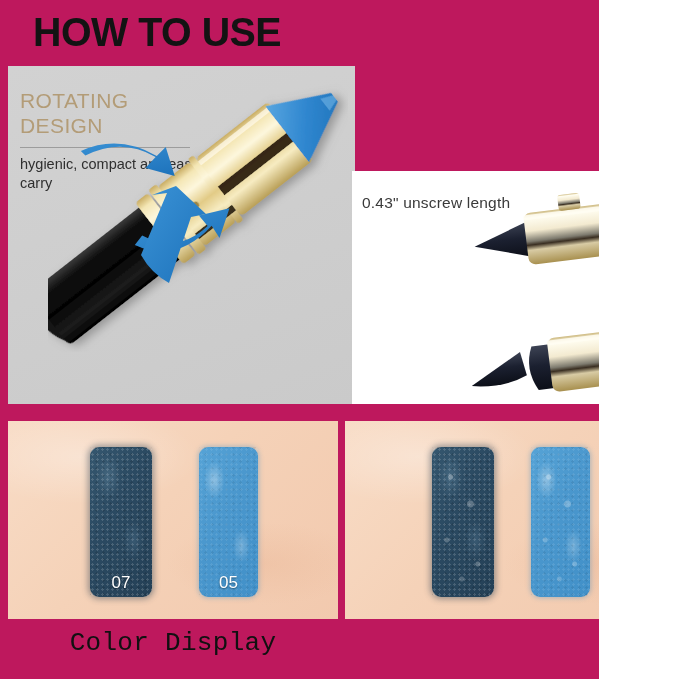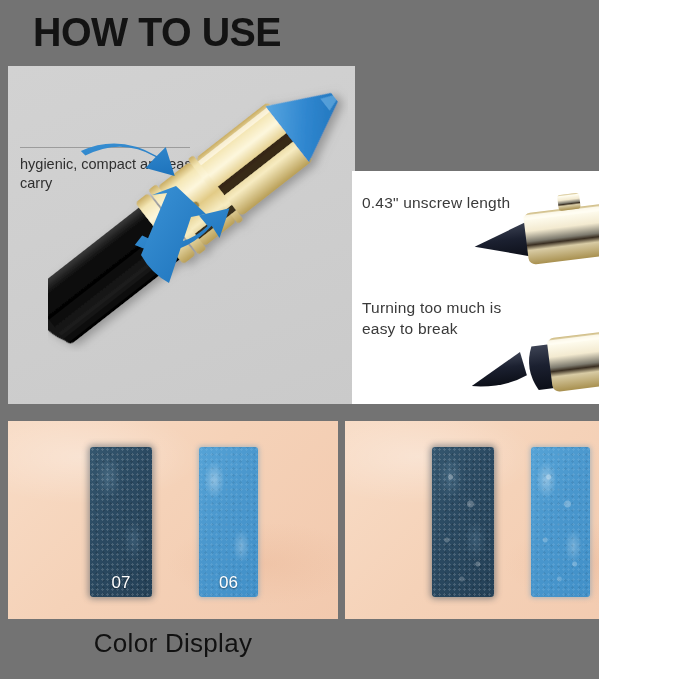--- a/index.html
+++ b/index.html
@@ -1,17 +1,17 @@
 <!DOCTYPE html>
 <html><head>
 <meta charset="utf-8">
 <style>
   html,body{margin:0;padding:0;background:#fff;}
   body{width:679px;height:679px;overflow:hidden;font-family:"Liberation Sans",sans-serif;}
-  #page{position:relative;width:599px;height:679px;background:#737373;overflow:hidden;}
+  #page{position:relative;width:599px;height:679px;background:#be185d;overflow:hidden;}
 
   
   .title{
     position:absolute;left:33px;top:9px;
     font-size:41px;font-weight:bold;letter-spacing:-0.5px;
     color:#131313;font-family:"Liberation Sans",sans-serif;
     transform:scaleX(0.96);transform-origin:left center;
     white-space:nowrap;
   }
 
@@ -57,21 +57,21 @@
     position:absolute;top:421px;height:198px;overflow:hidden;
     background:
       radial-gradient(ellipse 60% 40% at 22% 18%, rgba(255,255,255,.30), rgba(255,255,255,0) 60%),
       radial-gradient(ellipse 50% 35% at 78% 72%, rgba(226,166,130,.22), rgba(255,255,255,0) 60%),
       linear-gradient(135deg,#f8dcc6 0%,#f5d2b8 45%,#f2c9ae 100%);
   }
   .swatch-panel.left{left:8px;width:330px;}
   .swatch-panel.right{left:345px;width:330px;}
 
   .swatch{
-    position:absolute;top:26px;height:150px;border-radius:3px;
+    position:absolute;top:26px;height:150px;border-radius:9px;
   }
   .sw-dark{
     background:
       radial-gradient(ellipse 30% 22% at 30% 20%, rgba(120,160,185,.30), rgba(0,0,0,0) 65%),
       radial-gradient(ellipse 26% 20% at 70% 62%, rgba(110,150,180,.25), rgba(0,0,0,0) 65%),
       linear-gradient(120deg,#35576f 0%,#2b4a62 40%,#244056 100%);
     box-shadow:0 0 6px 2px rgba(40,60,78,.45);
   }
   .sw-light{
     background:
@@ -99,35 +99,39 @@
       radial-gradient(circle at 48% 88%, rgba(255,255,255,.35) 0 2px, rgba(0,0,0,0) 3px);
   }
   .sw-num{
     position:absolute;bottom:4px;width:100%;text-align:center;
     color:#ffffff;font-size:17px;font-family:"Liberation Sans",sans-serif;
     text-shadow:0 1px 2px rgba(0,0,0,.45);
   }
 
   .caption{
     position:absolute;top:628px;width:330px;text-align:center;
-    font-size:26px;color:#111;font-family:Liberation Sans, sans-serif;
+    font-size:26px;color:#111;font-family:Liberation Mono, monospace;
     letter-spacing:0.3px;
   }
   .caption.left{left:8px;}
   .caption.right{left:345px;}
 </style>
 </head>
 <body>
 
 <div id="page">
 
   <div class="title">HOW TO USE</div>
 
   <div class="gray-panel">
 
+    <div class="rot-head">
+      <div>ROTATING</div>
+      <div>DESIGN</div>
+    </div>
     <div class="rot-rule"></div>
     <div class="rot-sub">hygienic, compact and easy to carry</div>
 
     <div class="pencil-wrap">
       <svg class="pencil" viewBox="0 0 300 300">
         <defs>
           <linearGradient id="goldG" x1="0" y1="0" x2="0" y2="1">
             <stop offset="0%" stop-color="#c9ad63"></stop>
             <stop offset="12%" stop-color="#f4e6b4"></stop>
             <stop offset="30%" stop-color="#fdf7dd"></stop>
@@ -189,24 +193,20 @@
       </svg>
     </div>
   </div>
 
   <div class="white-panel">
 
     <div class="wp-text t1">
       <div>0.43" unscrew length</div>
     </div>
 
-    <div class="wp-text t2">
-      <div>Turning too much is</div>
-      <div>easy to break</div>
-    </div>
 
     <svg style="position:absolute;left:114px;top:18px;width:225px;height:92px;" viewBox="0 0 225 92">
       <defs>
         <linearGradient id="g2" x1="0" y1="0" x2="0" y2="1">
           <stop offset="0%" stop-color="#cdb97f"></stop>
           <stop offset="10%" stop-color="#fffdf0"></stop>
           <stop offset="35%" stop-color="#f3ead0"></stop>
           <stop offset="55%" stop-color="#7d7a6e"></stop>
           <stop offset="62%" stop-color="#3a2f22"></stop>
           <stop offset="72%" stop-color="#d8cba4"></stop>
@@ -236,21 +236,21 @@
     </svg>
   </div>
 
   <div class="swatch-panel left">
     <div class="swatch sw-dark" style="left:82px;width:62px;">
       <div class="speckle"></div>
       <div class="sw-num">07</div>
     </div>
     <div class="swatch sw-light" style="left:191px;width:59px;">
       <div class="speckle" style="opacity:.28"></div>
-      <div class="sw-num">06</div>
+      <div class="sw-num">05</div>
     </div>
   </div>
   <div class="caption left">Color Display</div>
 
   <div class="swatch-panel right">
     <div class="swatch sw-dark" style="left:87px;width:62px;">
       <div class="speckle"></div>
       <div class="droplets"></div>
     </div>
     <div class="swatch sw-light" style="left:186px;width:59px;">

